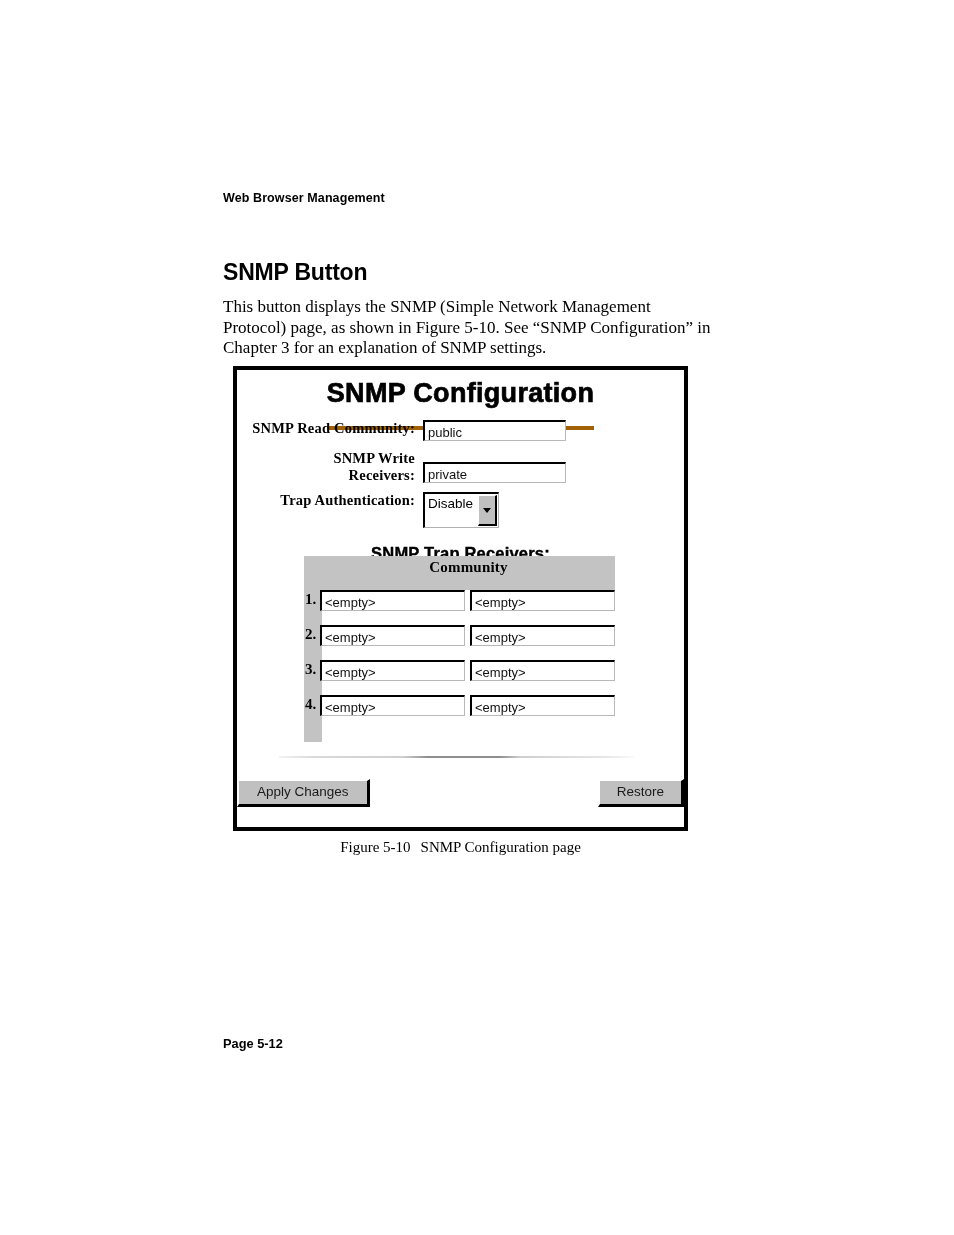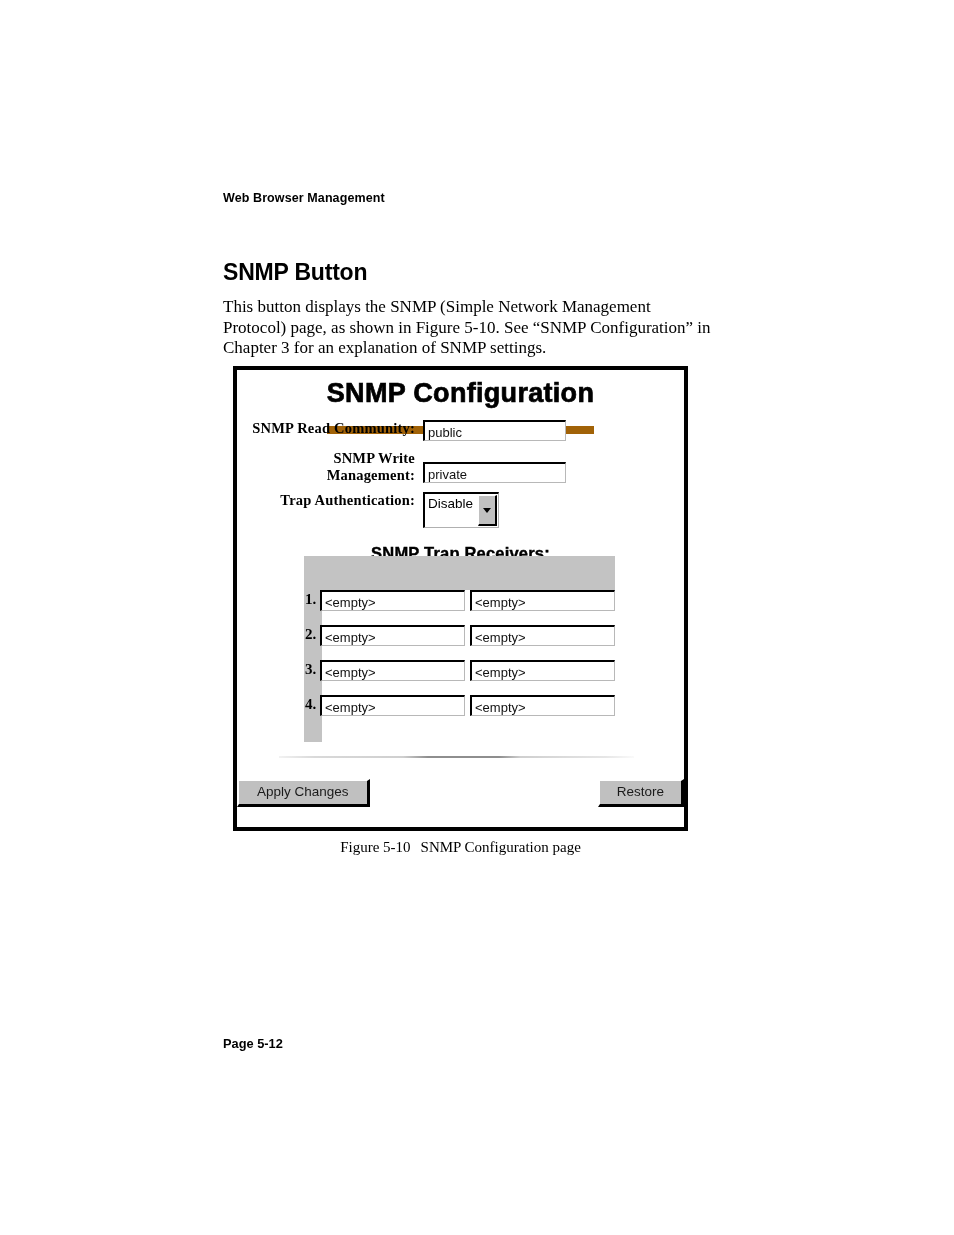--- a/index.html
+++ b/index.html
@@ -90,21 +90,21 @@
     top: 8px;
     width: 447px;
     text-align: center;
     font-family: "Liberation Sans", sans-serif;
     font-weight: bold;
     font-size: 27px;
     letter-spacing: 0.3px;
     -webkit-text-stroke: 0.7px #000;
   }
   .snmp-title .u {
-    border-bottom: 8px solid #a16207;
+    border-bottom: 4px solid #a16207;
     padding-bottom: 18px;
   }
 
   
   .form-block {
     position: absolute;
     left: 0;
     top: 50px;
     width: 447px;
   }
@@ -318,21 +318,21 @@
       <div class="form-row">
         <div class="form-label">SNMP Read Community:</div>
         <div class="form-control">
           <div class="tinput wide">public</div>
         </div>
       </div>
 
       <div class="form-row tall">
         <div class="form-label">
           <div>SNMP Write</div>
-          <div>Management:</div>
+          <div>Receivers:</div>
         </div>
         <div class="form-control" style="top:12px;">
           <div class="tinput wide">private</div>
         </div>
       </div>
 
       <div class="form-row">
         <div class="form-label">Trap Authentication:</div>
         <div class="form-control">
           <div class="tselect">
@@ -346,20 +346,21 @@
 
     </div>
 
     <div class="trap-heading">
       <span class="u">SNMP Trap Receivers:</span>
     </div>
 
     <div class="trap-table">
       <div class="trap-head">
         <div class="numcell"></div>
+        <div class="hcell">Community</div>
       </div>
 
       <div class="trap-body">
         <div class="trap-strip"></div>
 
         <div class="trap-row">
           <div class="rownum">1.</div>
           <div class="cellwrap">
             <div class="tinput cell">&lt;empty&gt;</div>
           </div>

